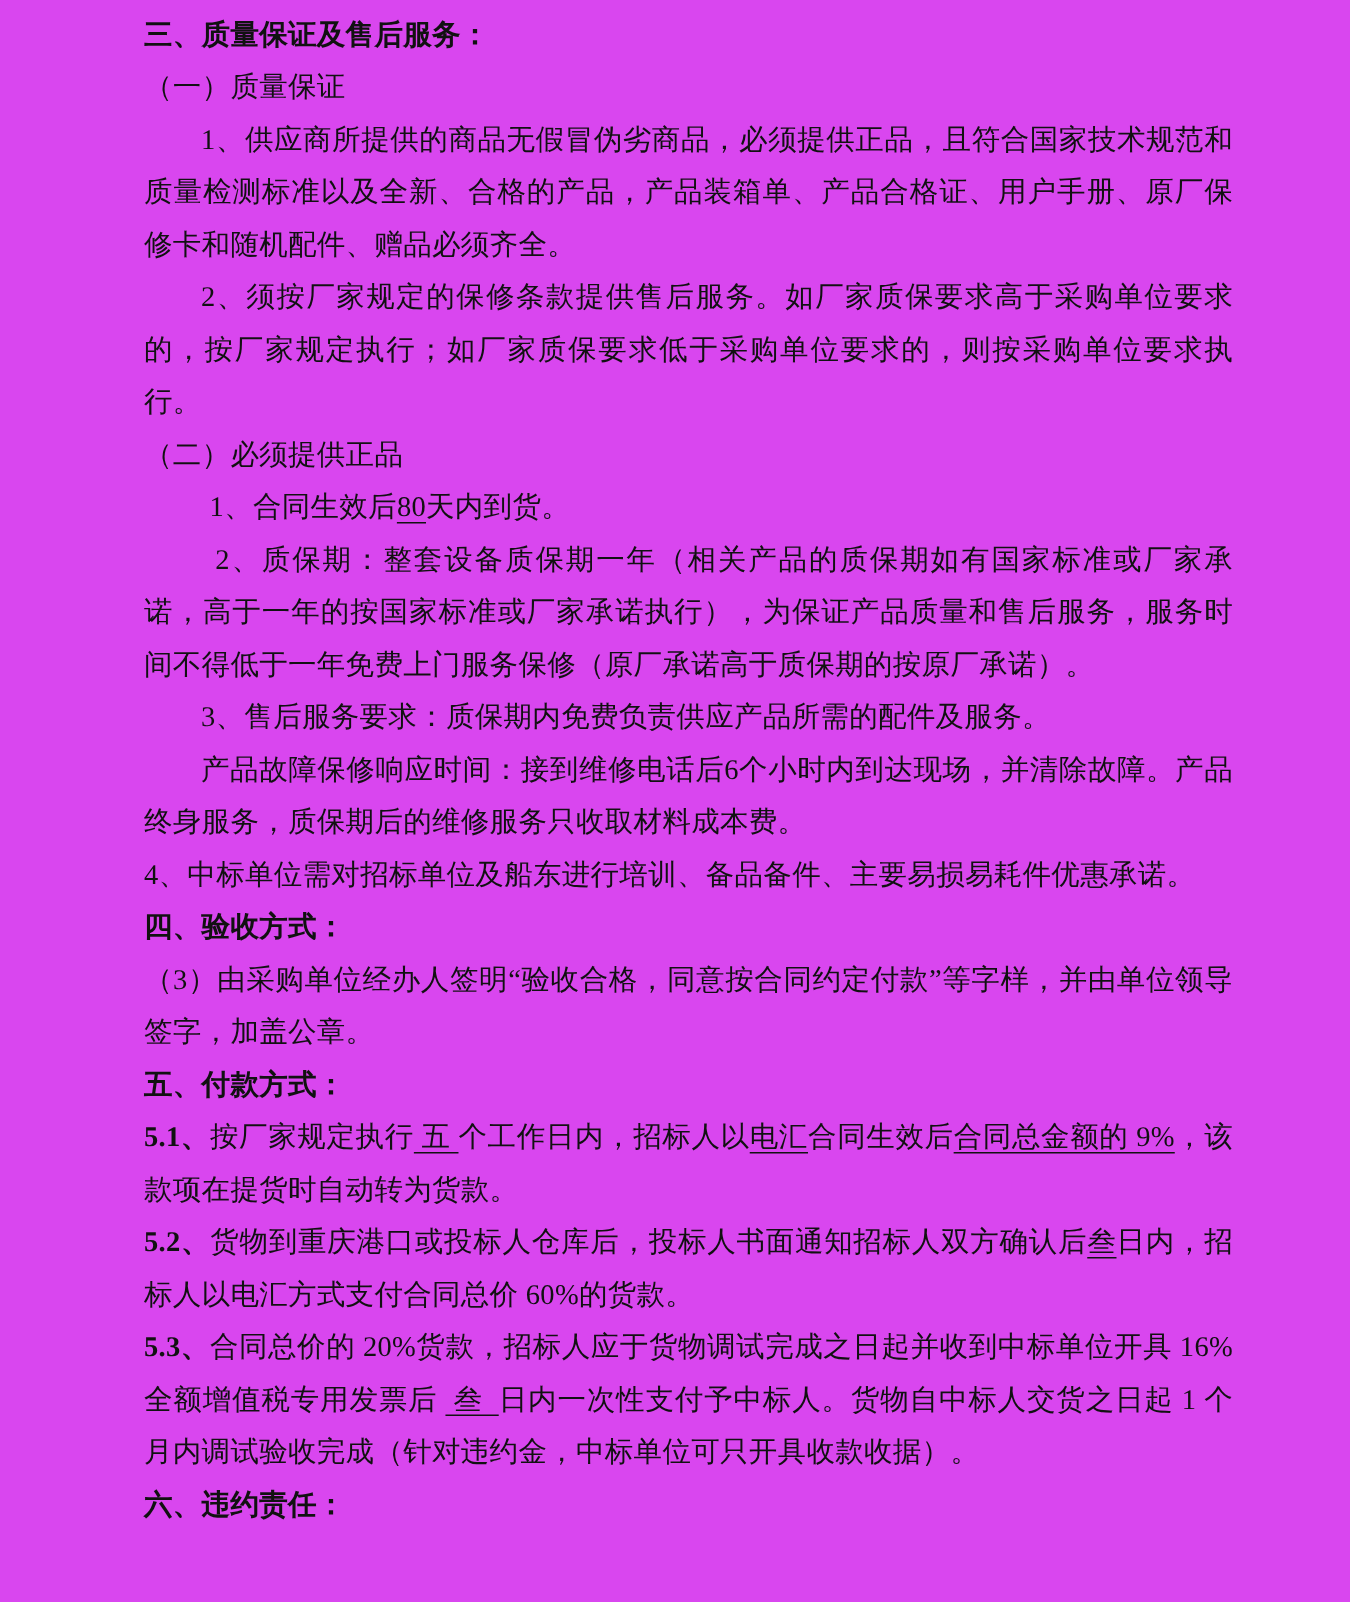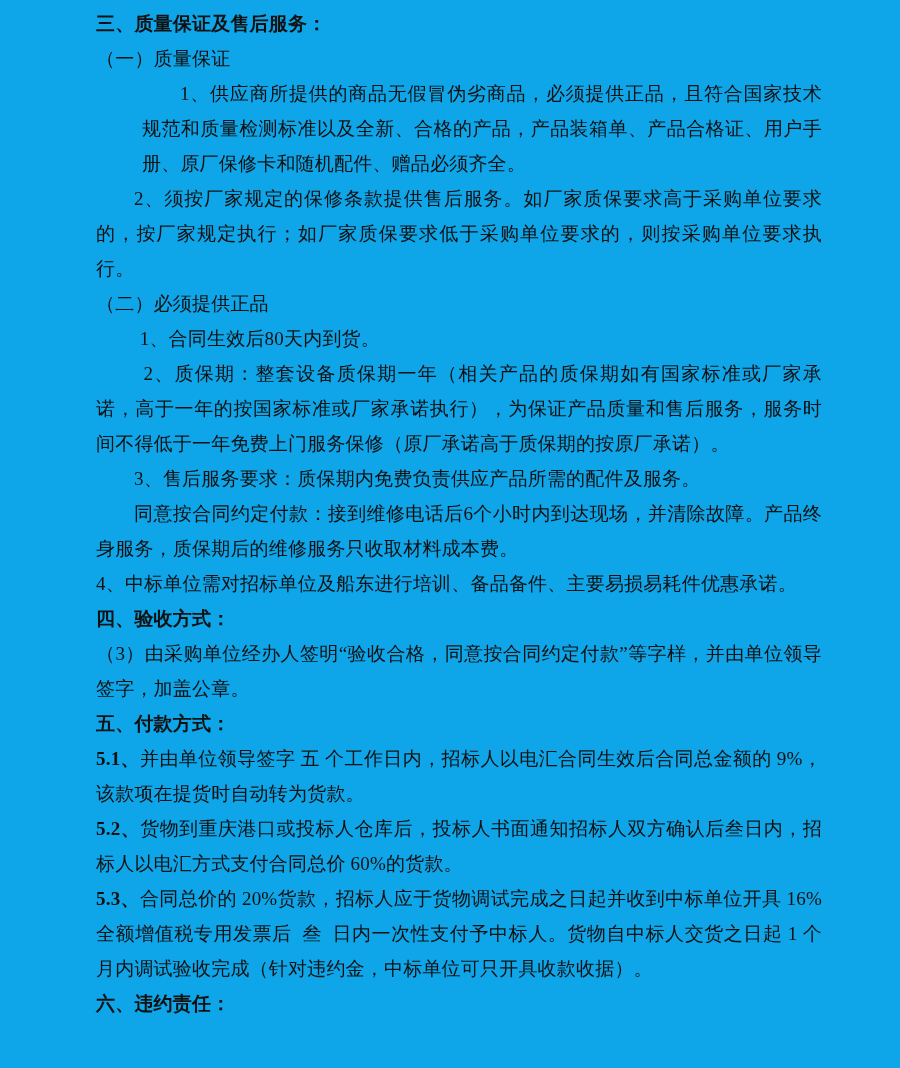--- a/index.html
+++ b/index.html
@@ -4,59 +4,60 @@
 <style>
   html, body {
     margin: 0;
     padding: 0;
     background: #ffffff;
   }
   .page {
     position: relative;
     width: 900px;
     height: 1068px;
-    background: #0ea5e9;
+    background: #d946ef;
     overflow: hidden;
     font-family: "Liberation Serif", "DejaVu Serif", serif;
     color: #111111;
   }
   .doc {
     position: absolute;
     left: 96px;
     top: 6px;
     width: 726px;
   }
   .para {
     margin: 0;
     font-size: 19px;
     line-height: 35px;
     text-align: justify;
     letter-spacing: 0.2px;
   }
   .para .b { font-weight: bold; }
   .para .u {
+    text-decoration: underline;
     text-underline-offset: 4px;
   }
 </style>
 </head>
 <body>
 
 <div class="page">
   <div class="doc">
       <p class="para"><span class="b">三、质量保证及售后服务：</span></p>
       <p class="para"><span>（一）质量保证</span></p>
-      <p class="para" style="text-indent: 2em; margin-left: 46px;"><span>1、供应商所提供的商品无假冒伪劣商品，必须提供正品，且符合国家技术规范和质量检测标准以及全新、合格的产品，产品装箱单、产品合格证、用户手册、原厂保修卡和随机配件、赠品必须齐全。</span></p>
+      <p class="para" style="text-indent: 2em;"><span>1、供应商所提供的商品无假冒伪劣商品，必须提供正品，且符合国家技术规范和质量检测标准以及全新、合格的产品，产品装箱单、产品合格证、用户手册、原厂保修卡和随机配件、赠品必须齐全。</span></p>
       <p class="para" style="text-indent: 2em;"><span>2、须按厂家规定的保修条款提供售后服务。如厂家质保要求高于采购单位要求的，按厂家规定执行；如厂家质保要求低于采购单位要求的，则按采购单位要求执行。</span></p>
       <p class="para"><span>（二）必须提供正品</span></p>
       <p class="para" style="text-indent: 2.3em;"><span>1、合同生效后</span><span class="u">80</span><span>天内到货。</span></p>
       <p class="para" style="text-indent: 2.5em;"><span>2、质保期：整套设备质保期一年（相关产品的质保期如有国家标准或厂家承诺，高于一年的按国家标准或厂家承诺执行），为保证产品质量和售后服务，服务时间不得低于一年免费上门服务保修（原厂承诺高于质保期的按原厂承诺）。</span></p>
       <p class="para" style="text-indent: 2em;"><span>3、售后服务要求：质保期内免费负责供应产品所需的配件及服务。</span></p>
-      <p class="para" style="text-indent: 2em;"><span>同意按合同约定付款：接到维修电话后6个小时内到达现场，并清除故障。产品终身服务，质保期后的维修服务只收取材料成本费。</span></p>
+      <p class="para" style="text-indent: 2em;"><span>产品故障保修响应时间：接到维修电话后6个小时内到达现场，并清除故障。产品终身服务，质保期后的维修服务只收取材料成本费。</span></p>
       <p class="para"><span>4、中标单位需对招标单位及船东进行培训、备品备件、主要易损易耗件优惠承诺。</span></p>
       <p class="para"><span class="b">四、验收方式：</span></p>
       <p class="para"><span>（3）由采购单位经办人签明“验收合格，同意按合同约定付款”等字样，并由单位领导签字，加盖公章。</span></p>
       <p class="para"><span class="b">五、付款方式：</span></p>
-      <p class="para"><span class="b">5.1、</span><span>并由单位领导签字</span><span class="u">&nbsp;五&nbsp;</span><span>个工作日内，招标人以</span><span class="u">电汇</span><span>合同生效后</span><span class="u">合同总金额的 9%</span><span>，该款项在提货时自动转为货款。</span></p>
+      <p class="para"><span class="b">5.1、</span><span>按厂家规定执行</span><span class="u">&nbsp;五&nbsp;</span><span>个工作日内，招标人以</span><span class="u">电汇</span><span>合同生效后</span><span class="u">合同总金额的 9%</span><span>，该款项在提货时自动转为货款。</span></p>
       <p class="para"><span class="b">5.2、</span><span>货物到重庆港口或投标人仓库后，投标人书面通知招标人双方确认后</span><span class="u">叁</span><span>日内，招标人以电汇方式支付合同总价 60%的货款。</span></p>
       <p class="para"><span class="b">5.3、</span><span>合同总价的 20%货款，招标人应于货物调试完成之日起并收到中标单位开具 16%全额增值税专用发票后&nbsp;</span><span class="u">&nbsp;叁&nbsp;&nbsp;</span><span>日内一次性支付予中标人。货物自中标人交货之日起 1 个月内调试验收完成（针对违约金，中标单位可只开具收款收据）。</span></p>
       <p class="para"><span class="b">六、违约责任：</span></p>
     </div>
 </div>
 
 </body></html>

